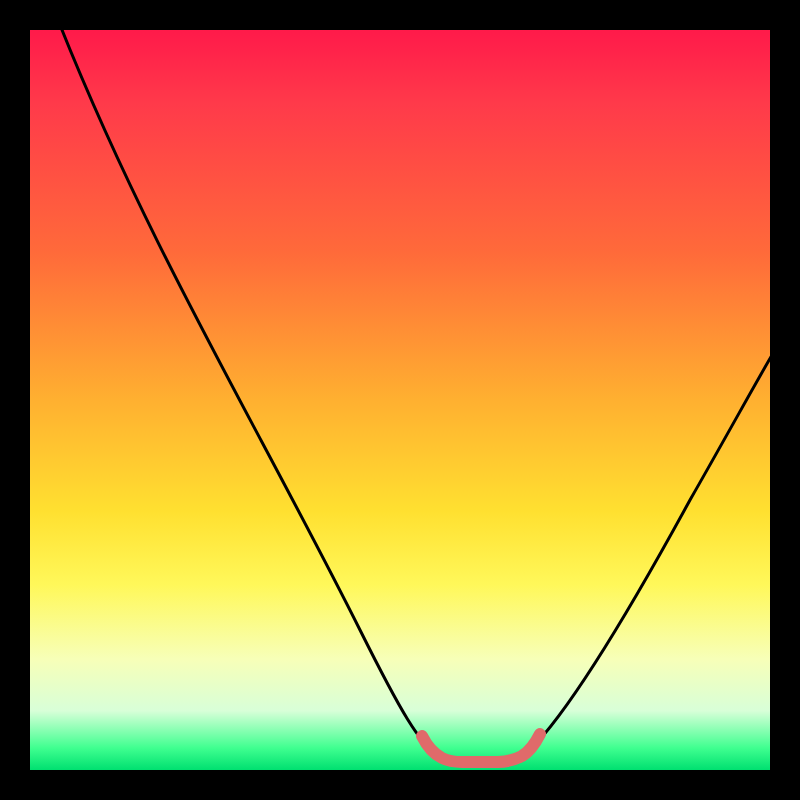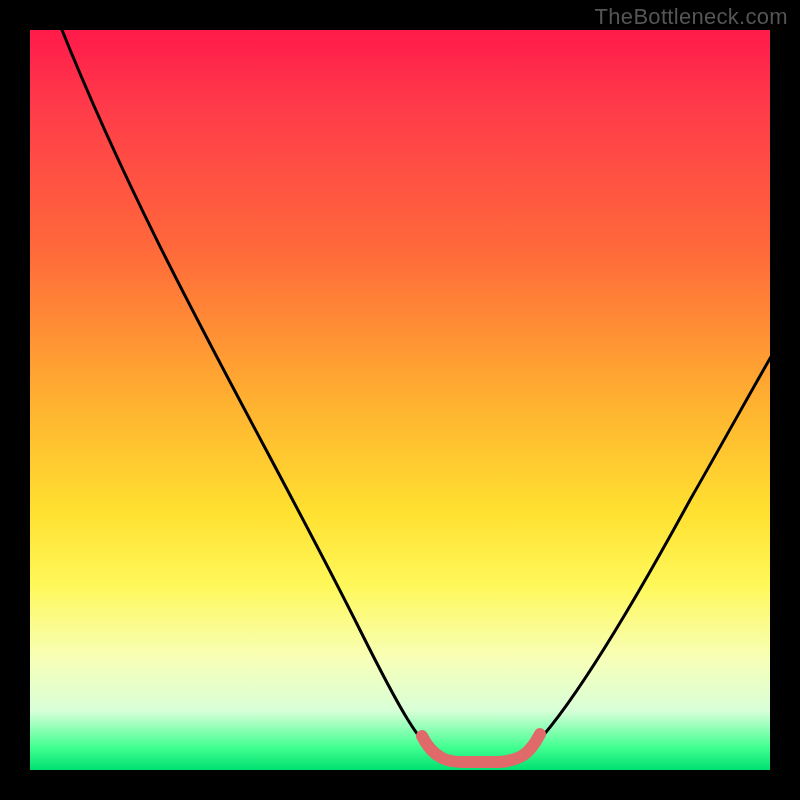--- a/index.html
+++ b/index.html
@@ -72,14 +72,13 @@
                C 540 680, 600 580, 660 470
                C 700 400, 730 345, 745 320" stroke="#000" stroke-width="3" fill="none" stroke-linecap="round"></path>
       <path d="M 392 706
                Q 400 722, 412 728
                Q 420 732, 432 732
                L 468 732
                Q 480 732, 492 726
                Q 502 720, 510 704" stroke="#e06a6a" stroke-width="12" fill="none" stroke-linecap="round"></path>
     </svg>
   </div>
-  <div class="watermark">TheBottleneck.com</div>
 </div>
 
 </body></html>

